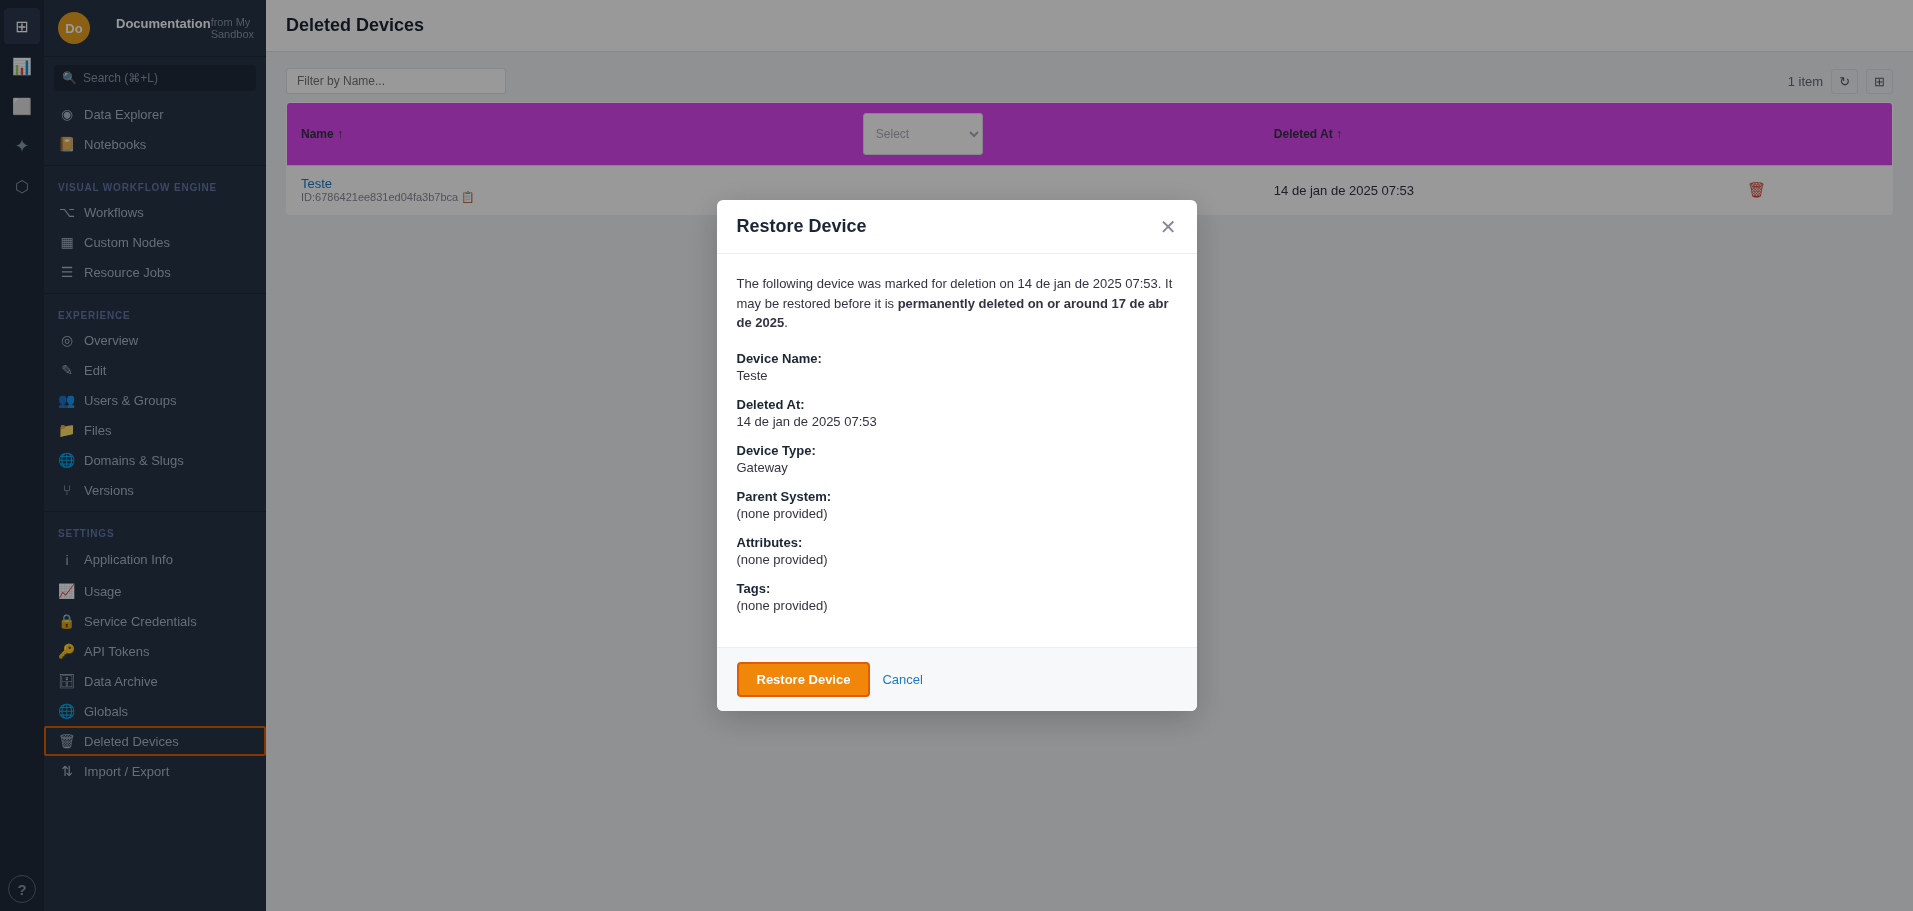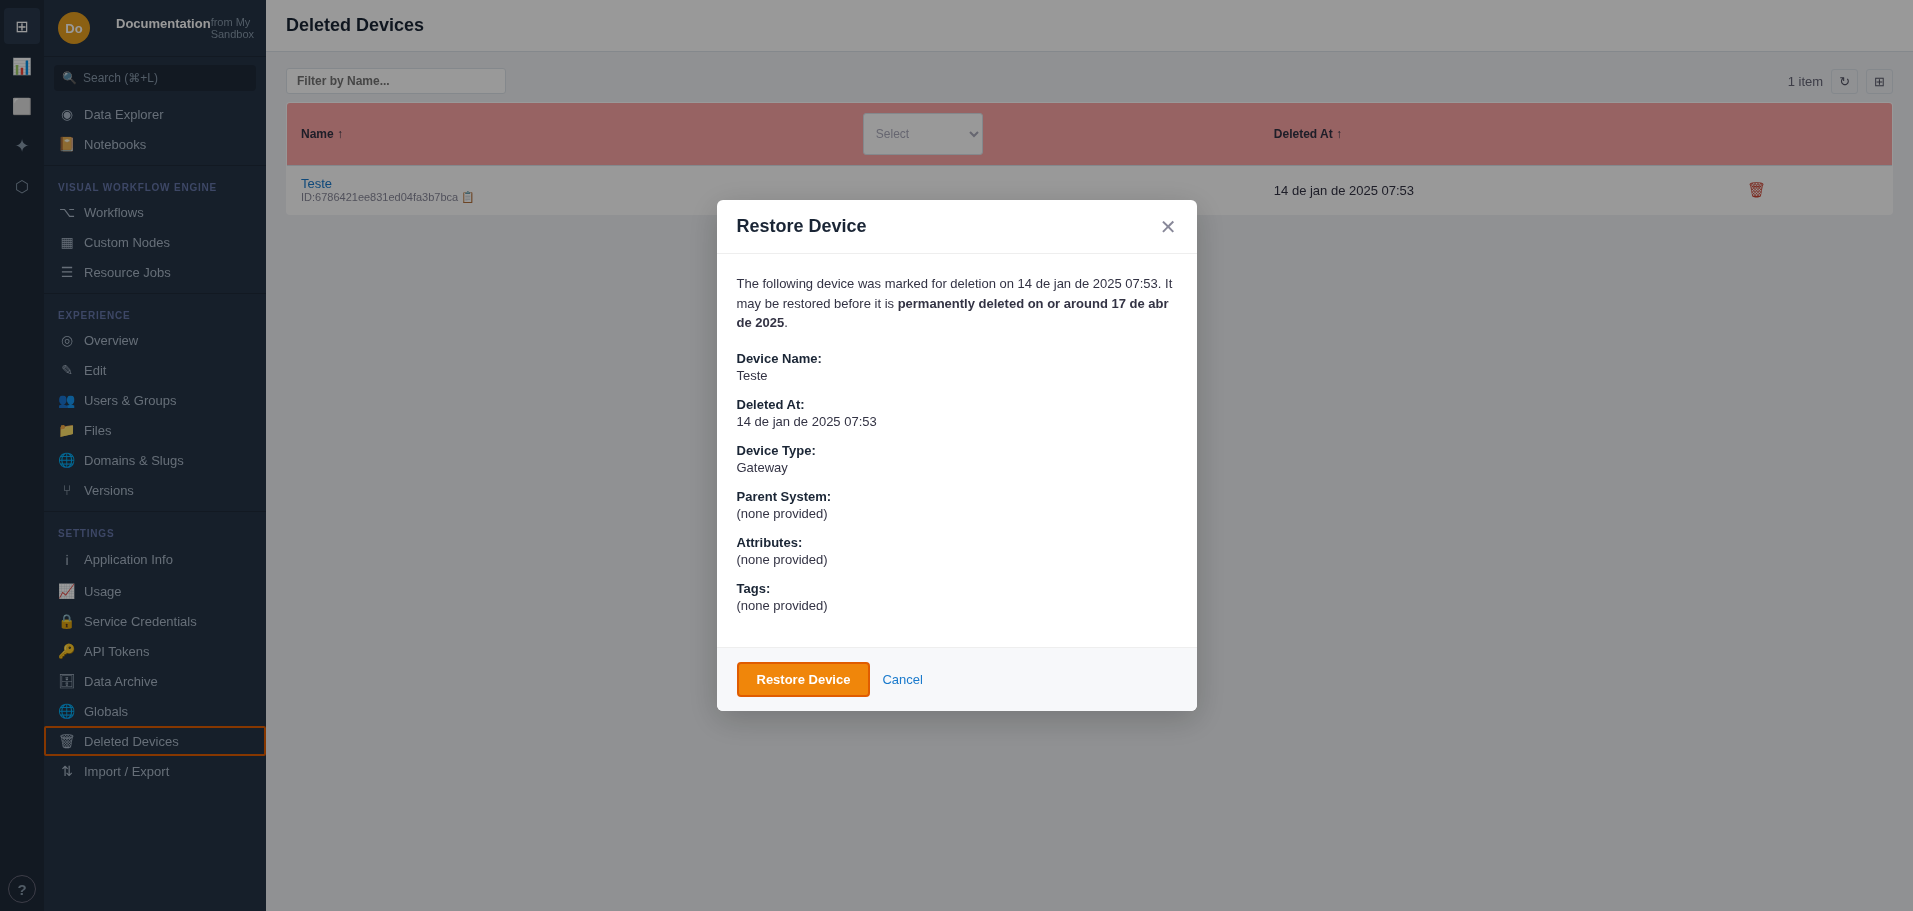--- a/index.html
+++ b/index.html
@@ -141,39 +141,38 @@
     .table-controls {
       display: flex;
       align-items: center;
       justify-content: space-between;
       margin-bottom: 8px;
     }
     .table-actions { display: flex; gap: 8px; align-items: center; color: #667; font-size: 13px; }
 
     .data-table { width: 100%; border-collapse: collapse; background: #fff; border-radius: 4px; overflow: hidden; border: 1px solid #dde3ea; }
     .data-table th {
-      background: #fca5a5;
+      background: #d946ef;
       padding: 10px 14px;
       text-align: left;
       font-weight: 600;
       color: #334;
       font-size: 12px;
       border-bottom: 1px solid #dde3ea;
     }
     .data-table td { padding: 10px 14px; border-bottom: 1px solid #eef0f3; font-size: 13px; color: #334; }
 
     .filter-input {
       border: 1px solid #dde3ea;
       border-radius: 3px;
       padding: 5px 10px;
       font-size: 12px;
       color: #aab;
       background: #fff;
       width: 220px;
-      font-weight: bold;
     }
 
     .device-name-link { color: #1a7acc; text-decoration: none; font-weight: 500; }
     .device-id { font-size: 11px; color: #889; }
 
     .col-select {
       border: 1px solid #dde3ea;
       border-radius: 3px;
       padding: 12px 8px;
       font-size: 12px;

